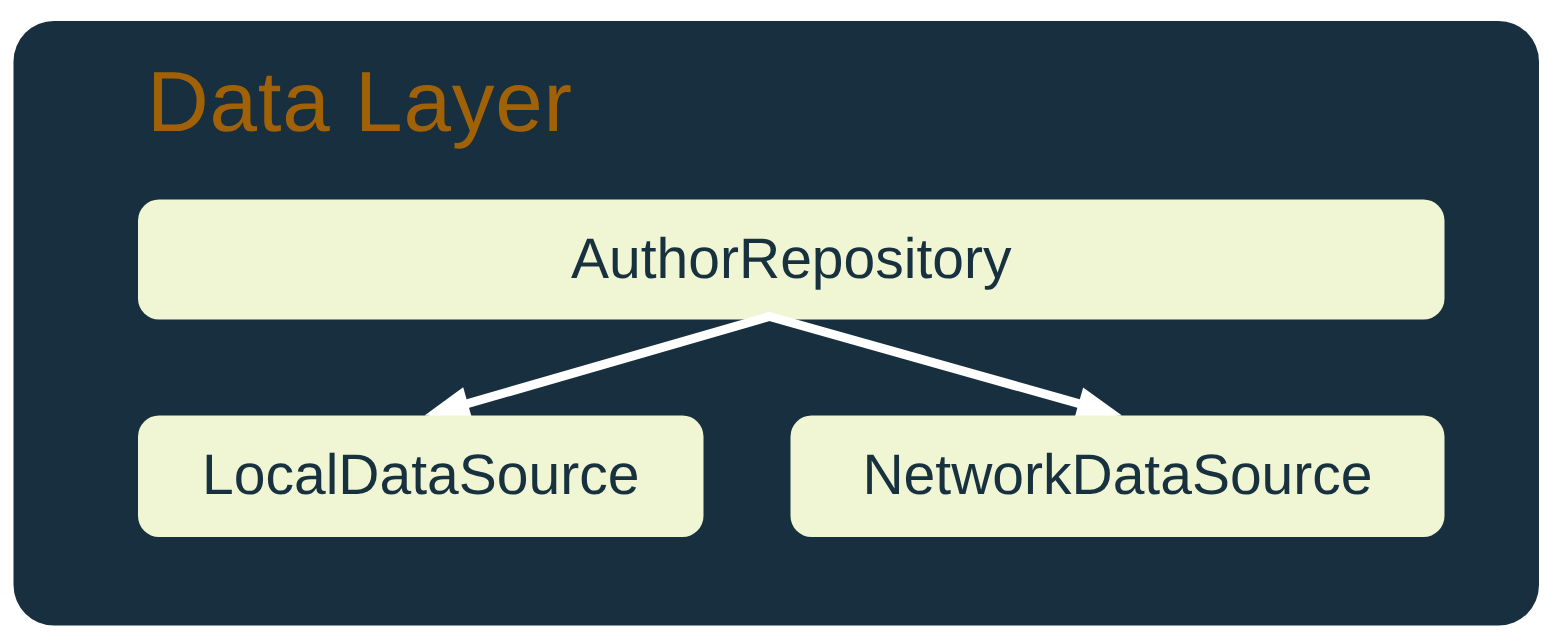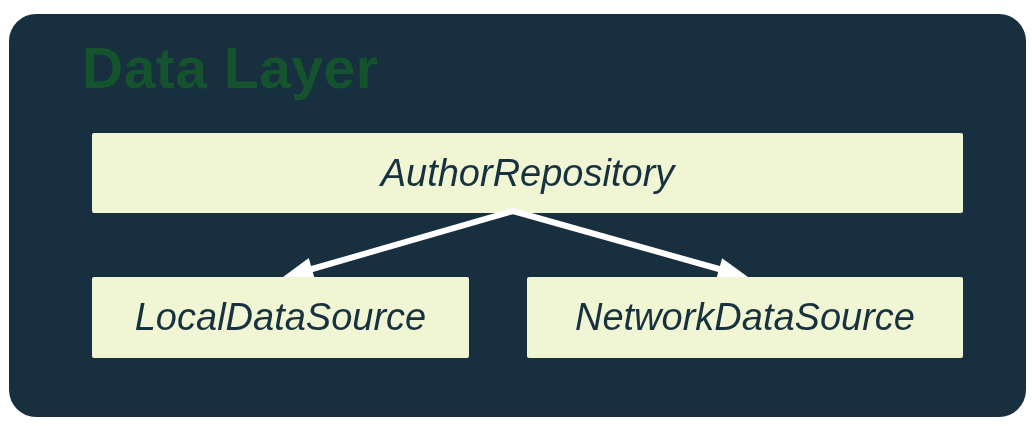--- a/index.html
+++ b/index.html
@@ -19,40 +19,39 @@
     position: absolute;
     left: 9px;
     top: 14px;
     width: 1017px;
     height: 403px;
     background: #172f3e;
     border-radius: 27px;
   }
   .title {
     position: absolute;
-    left: 82px;
+    left: 98px;
     top: 40px;
     font-size: 57px;
     line-height: 1;
-    font-weight: 700;
-    color: #14532d;
+    font-weight: 400;
+    color: #a16207;
     letter-spacing: 0.5px;
     white-space: nowrap;
   }
   .node {
     position: absolute;
     background: #f0f5d4;
-    border-radius: 2px;
+    border-radius: 14px;
     display: flex;
     align-items: center;
     justify-content: center;
     font-size: 38px;
     color: #17313f;
     white-space: nowrap;
-    font-style: italic;
   }
   .node-repository {
     left: 92px;
     top: 133px;
     width: 871px;
     height: 80px;
   }
   .node-local {
     left: 92px;
     top: 277px;

